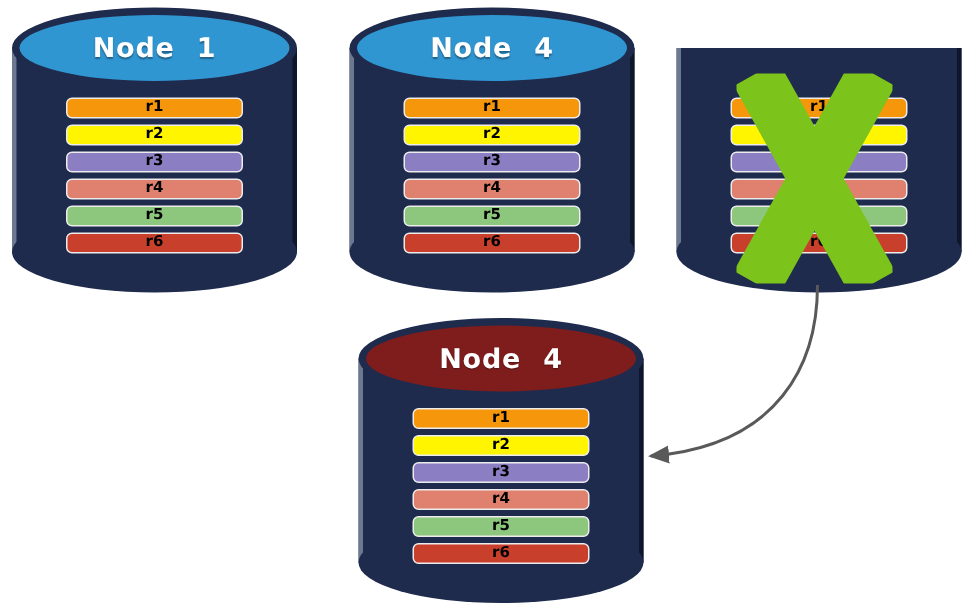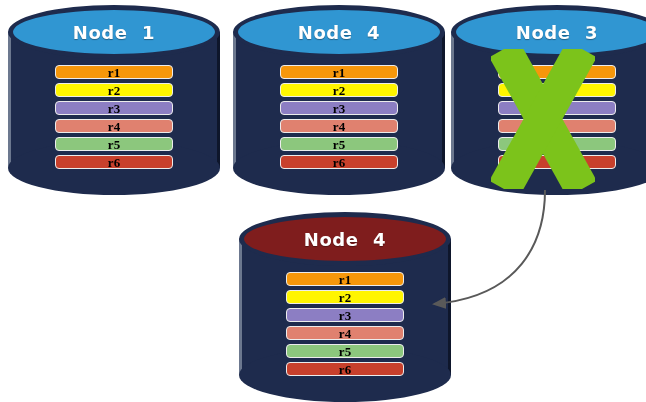--- a/index.html
+++ b/index.html
@@ -1,36 +1,36 @@
 <!DOCTYPE html>
 <html><head>
 <meta charset="utf-8">
 <style>
   html,body{margin:0;padding:0;background:#fff;font-family:"DejaVu Sans","Liberation Sans",sans-serif;}
   .canvas{position:relative;width:646px;height:402px;background:#fff;overflow:hidden;}
 
-  .node{position:absolute;width:212px;height:190px;}
+  .node{position:absolute;width:190px;height:190px;}
   .pos-n1{left:8px;top:5px;}
   .pos-n2{left:233px;top:5px;}
   .pos-n3{left:451px;top:5px;}
   .pos-n4{left:239px;top:212px;}
 
   .cyl-body{position:absolute;left:0;right:0;top:27px;height:136px;z-index:1;
             box-shadow:inset 3px 0 0 rgba(173,184,199,.55), inset -3px 0 0 rgba(12,20,40,.9);}
   .cyl-bottom{position:absolute;left:0;right:0;bottom:0;height:54px;border-radius:50%;z-index:1;}
   .cyl-top{position:absolute;left:0;right:0;top:0;height:54px;border-radius:50%;
            border:5px solid #1E2B4D;box-sizing:border-box;z-index:3;
            display:flex;align-items:center;justify-content:center;}
   .node-label{color:#FFFFFF;font-weight:bold;font-size:18px;letter-spacing:.5px;word-spacing:8px;
               text-shadow:0 1px 1px rgba(0,0,0,.35);}
 
   .rows{position:absolute;left:50%;transform:translateX(-50%);top:60px;width:118px;z-index:4;}
   .row{height:12px;margin-bottom:4px;border:1px solid #ECECEC;border-radius:4px;
        display:flex;align-items:center;justify-content:center;}
-  .row-label{font-size:13px;font-weight:bold;color:#000;line-height:1;font-family:Liberation Serif, serif;}
+  .row-label{font-size:10px;font-weight:bold;color:#000;line-height:1;}
 
   .x-mark{position:absolute;left:40px;top:44px;z-index:6;}
 
   .arrow-layer{position:absolute;left:0;top:0;z-index:10;pointer-events:none;}
 </style>
 </head>
 <body>
 
 <div class="canvas">
 
@@ -86,23 +86,20 @@
         </div>
       <div class="row" style="background: rgb(200, 64, 44);">
           <span class="row-label">r6</span>
         </div>
     </div>
   </div>
 
   <div class="node pos-n3">
     <div class="cyl-body" style="background: rgb(30, 43, 77);"></div>
     <div class="cyl-bottom" style="background: rgb(30, 43, 77);"></div>
-    <div class="cyl-top" style="background: rgb(48, 150, 210);">
-      <span class="node-label">Node 3</span>
-    </div>
     <div class="rows">
       <div class="row" style="background: rgb(246, 151, 11);">
           <span class="row-label">r1</span>
         </div>
       <div class="row" style="background: rgb(255, 245, 0);">
           <span class="row-label">r2</span>
         </div>
       <div class="row" style="background: rgb(140, 126, 195);">
           <span class="row-label">r3</span>
         </div>

